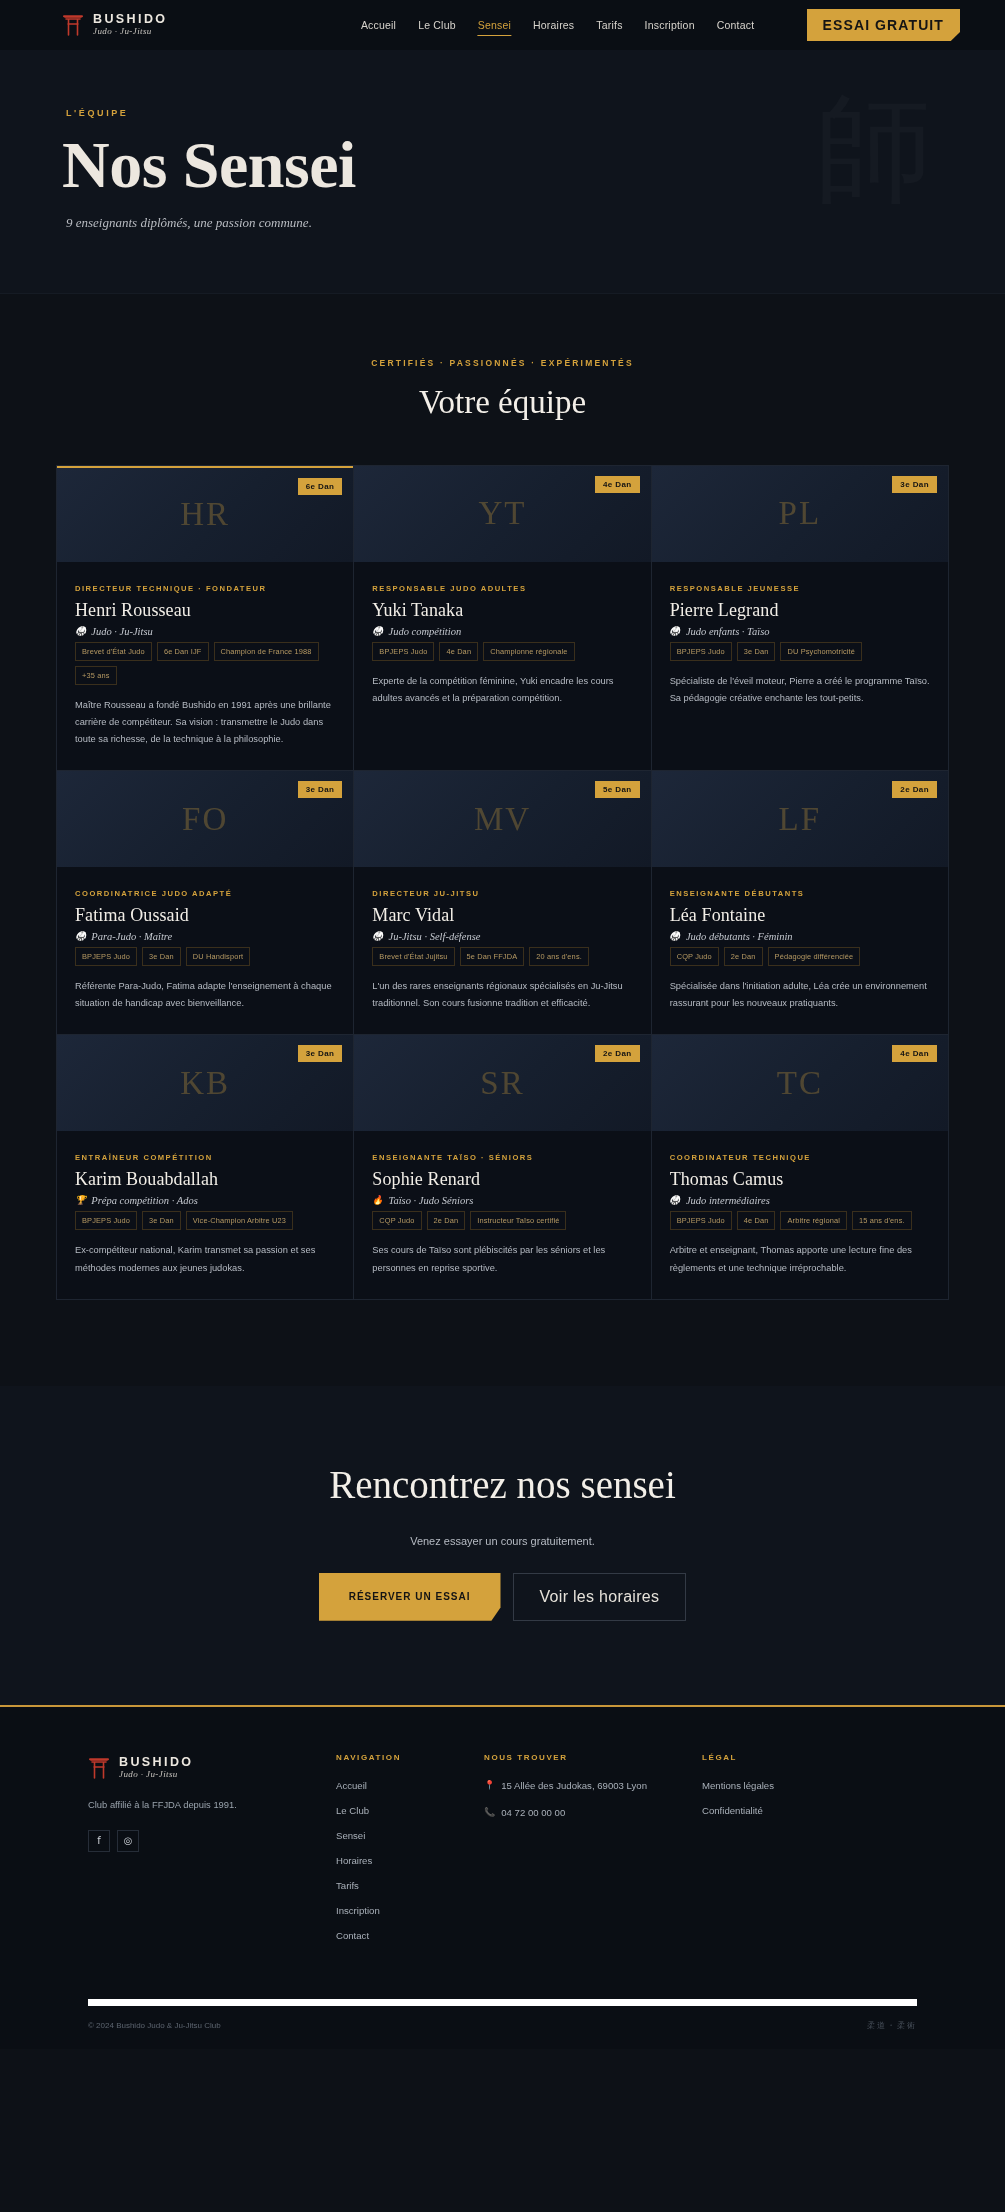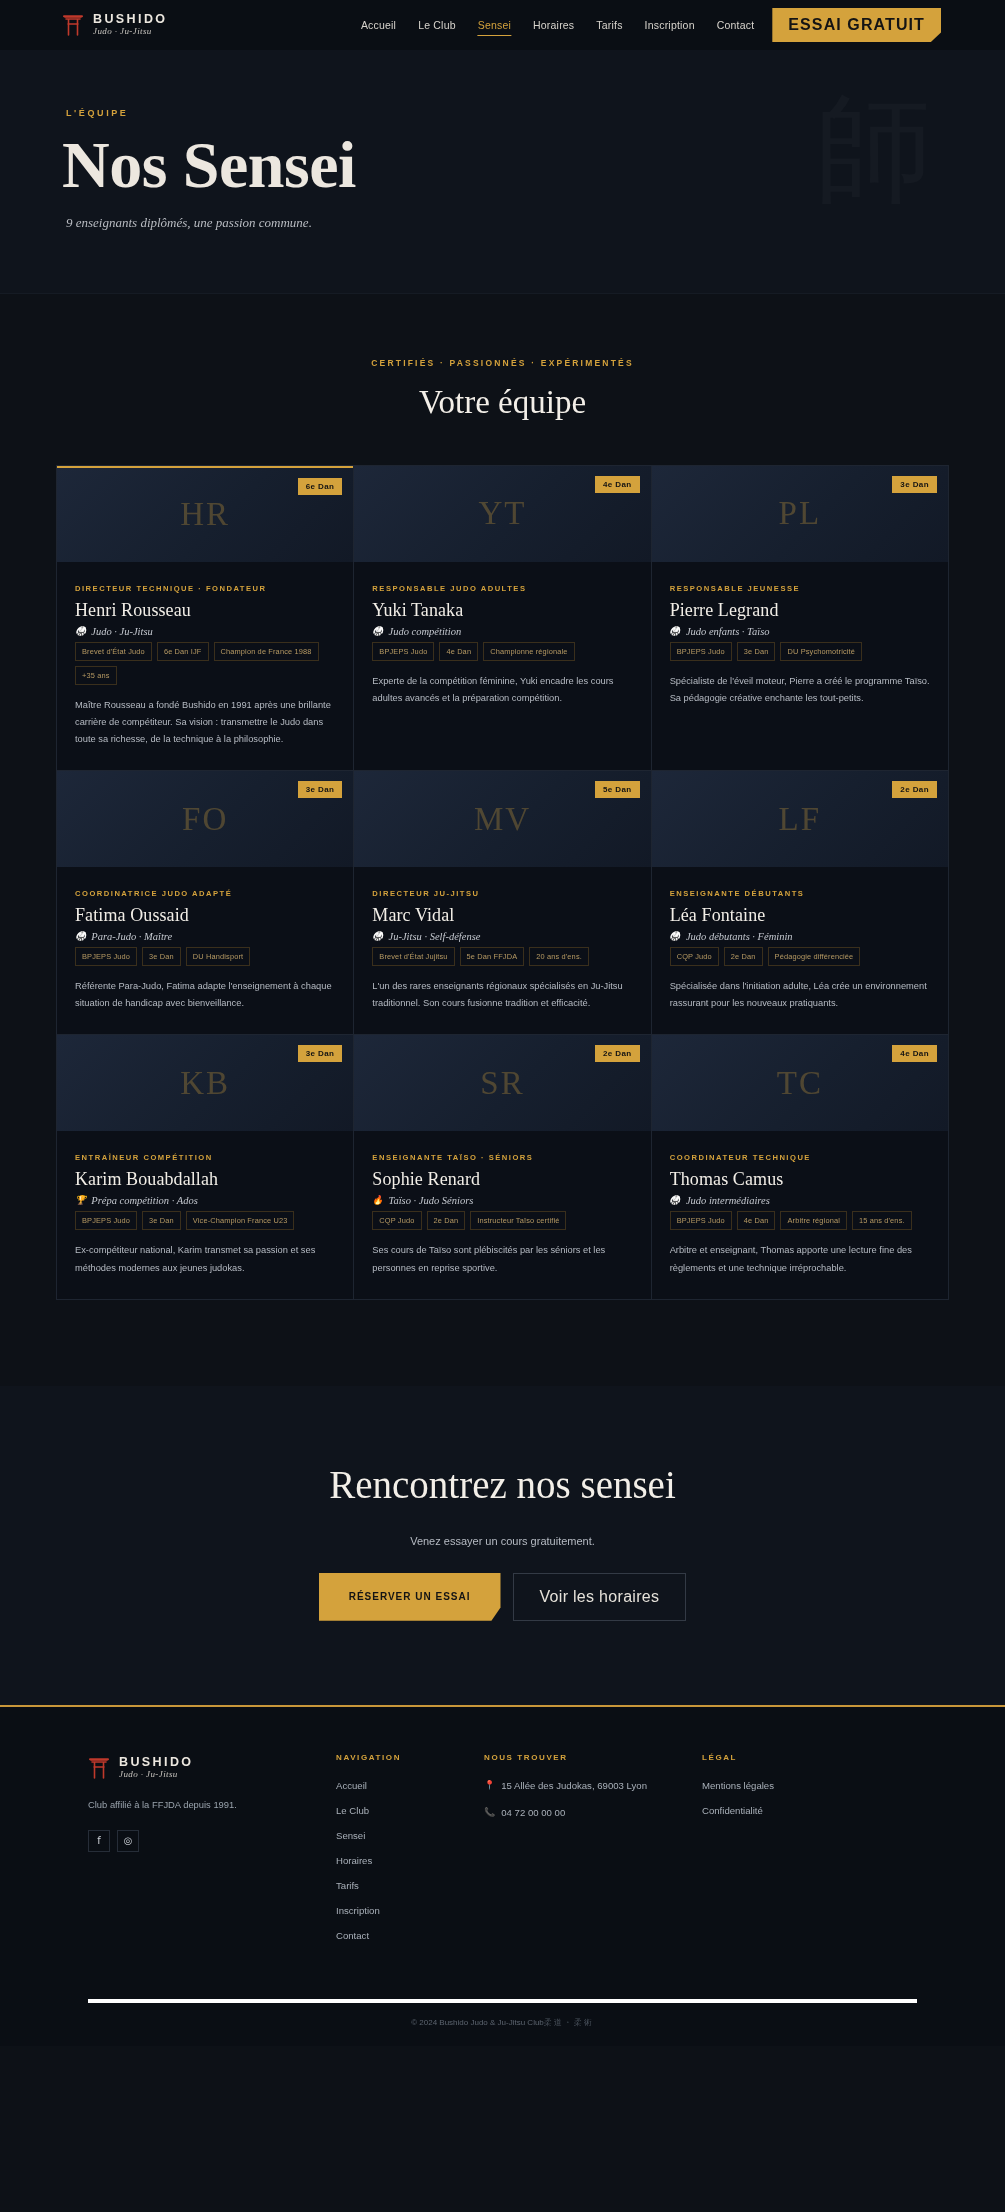--- a/index.html
+++ b/index.html
@@ -56,23 +56,23 @@
   .main-nav{
     position:absolute; left:50%; transform: translateX(-36%);
     display:flex; align-items:center; gap:22px;
   }
   .nav-link{
     font-size: 10.5px; color: #d8d4cd; text-decoration:none; letter-spacing:.2px;
     padding: 4px 0; white-space:nowrap;
   }
   .nav-link.active{ color: var(--gold); border-bottom: 1.4px solid var(--gold); }
   .cta-header{
-    position:absolute; right:64px;
+    position:absolute; right:45px;
     background: var(--gold); color:#141414;
-    font-size: 16px; font-weight:700; letter-spacing:1.1px;
+    font-size: 14px; font-weight:700; letter-spacing:1.1px;
     padding: 8px 16px; border:none; cursor:pointer; white-space:nowrap;
     clip-path: polygon(0 0, 100% 0, 100% 72%, 94% 100%, 0 100%);
   }
 
   
   .hero{
     background: #0f141c;
     padding: 58px 62px 62px;
     position: relative;
     overflow: hidden;
@@ -240,23 +240,23 @@
     display:block; font-size: 9.6px; color:#a9b0b9; text-decoration:none;
     margin-bottom: 14px;
   }
   .f-line{
     display:flex; align-items:flex-start; gap:6px;
     font-size: 9.6px; color:#a9b0b9; margin-bottom: 15px;
   }
   .f-ico{ font-size: 9px; line-height:1.3; font-family:"DejaVu Sans", sans-serif; }
   .footer-bottom{
     margin-top: 44px;
-    border-top: 4px solid #ffffff;
+    border-top: 7px solid #ffffff;
     padding: 14px 0 18px;
-    display:flex; justify-content:center; align-items:center;
+    display:flex; justify-content:space-between; align-items:center;
   }
   .f-copy{ font-size: 8px; color:#5c646f; }
   .f-kanji{ font-size: 8px; color:#4a525d; letter-spacing:2px; font-family:"DejaVu Sans", sans-serif; }
 </style>
 </head>
 <body>
 
 <header class="site-header">
   <div class="brand">
     <span class="brand-mark">
@@ -429,21 +429,21 @@
         <div class="card-body">
           <div class="card-role">ENTRAÎNEUR COMPÉTITION</div>
           <div class="card-name">Karim Bouabdallah</div>
           <div class="card-spec">
             <span class="spec-icon">🏆</span>
             <span>Prépa compétition · Ados</span>
           </div>
           <div class="card-tags">
             <span class="tag">BPJEPS Judo</span>
             <span class="tag">3e Dan</span>
-            <span class="tag">Vice-Champion France U23</span>
+            <span class="tag">Vice-Champion Arbitre U23</span>
           </div>
           <p class="card-desc">Ex-compétiteur national, Karim transmet sa passion et ses méthodes modernes aux jeunes judokas.</p>
         </div>
       </div>
       <div class="sensei-card">
         <div class="card-top">
           <span class="card-initials">SR</span>
           <span class="dan-badge">2e Dan</span>
         </div>
         <div class="card-body">

